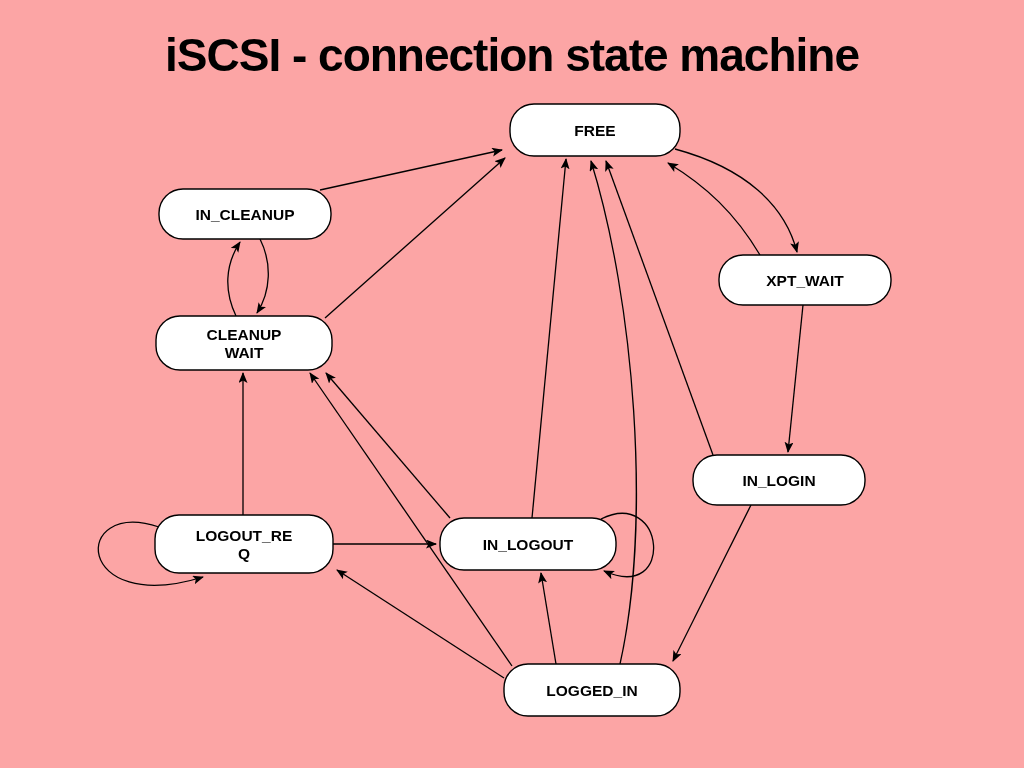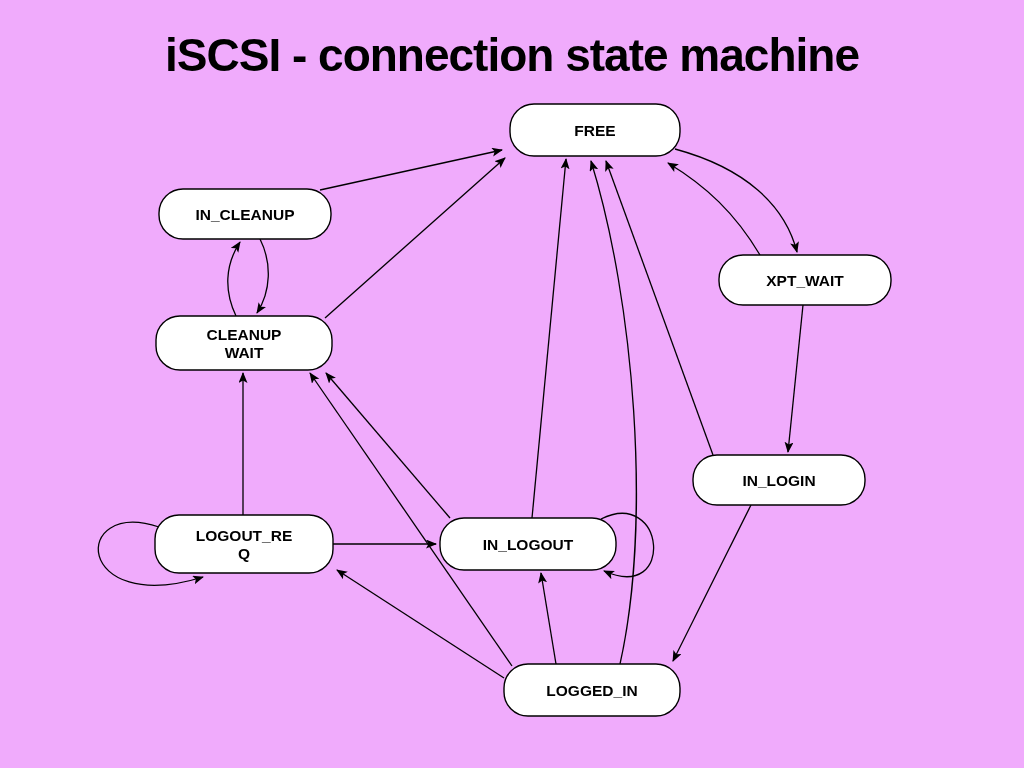--- a/index.html
+++ b/index.html
@@ -1,19 +1,19 @@
 <!DOCTYPE html>
 <html><head>
 <meta charset="utf-8">
 <style>
   html,body{margin:0;padding:0;background:#ffffff;}
   .slide{
     position:relative;
     width:1024px;height:768px;
-    background:#f0abfc;
+    background:#fca5a5;
     overflow:hidden;
     font-family:"Liberation Sans",sans-serif;
   }
   .slide-title{
     position:absolute;
     top:28px;left:0;
     width:100%;
     margin:0;
     text-align:center;
     font-size:46px;

